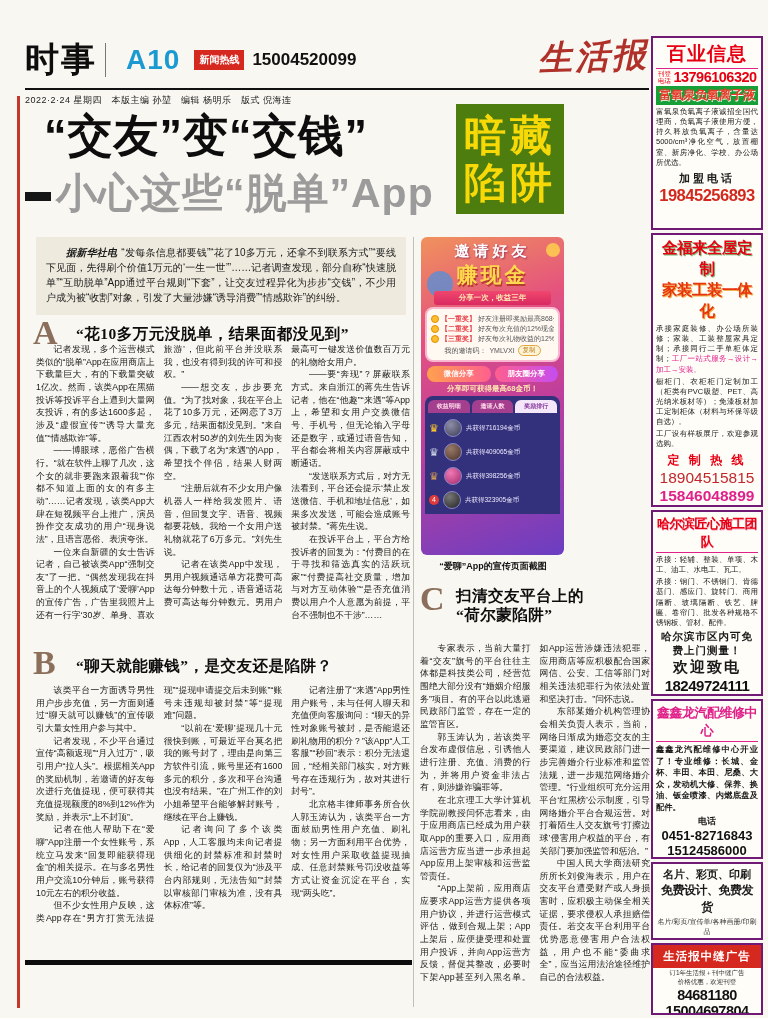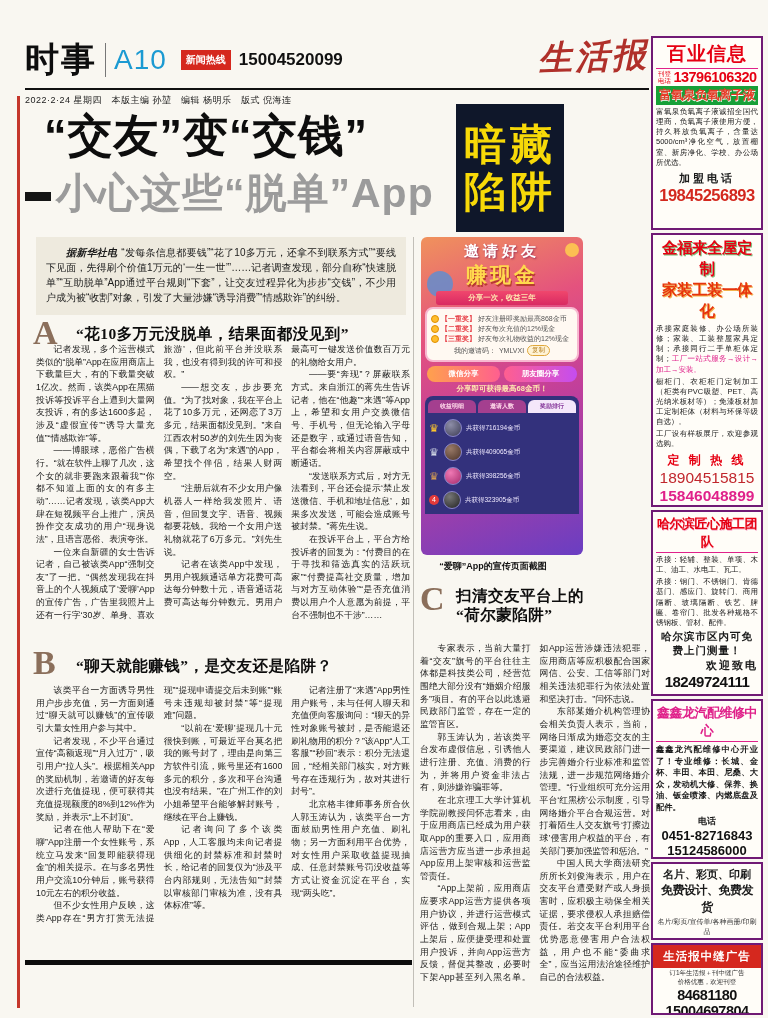--- a/index.html
+++ b/index.html
@@ -3,52 +3,52 @@
 <meta charset="utf-8">
 <style>
   html,body{margin:0;padding:0;background:#e8e6e0;font-family:"Liberation Sans",sans-serif;}
   .page{position:relative;width:768px;height:1018px;background:#f9f7f1;overflow:hidden;margin:0 auto;color:#1a1a1a;}
   .red-edge{position:absolute;left:17px;top:96px;width:3px;height:912px;background:#c5372c;}
 
   
   .masthead{position:absolute;left:25px;top:34px;width:624px;height:52px;display:flex;align-items:center;gap:8px;}
   .mh-section{font-size:34px;font-weight:900;letter-spacing:2px;color:#0d0d0d;}
   .mh-div{width:1px;height:34px;background:#777;}
-  .mh-page{font-size:28px;font-weight:400;color:#1b9ad2;letter-spacing:1px;}
+  .mh-page{font-size:28px;font-weight:700;color:#1b9ad2;letter-spacing:1px;margin-left:12px;}
   .mh-hotline-box{background:#d5281e;color:#fff;font-size:10px;font-weight:700;padding:3px 5px;margin-left:6px;}
   .mh-hotline{font-size:17px;font-weight:900;color:#111;}
   .mh-logo{position:absolute;right:0;top:0;font-family:"Liberation Serif",serif;font-style:italic;font-weight:900;font-size:34px;color:#b0302a;letter-spacing:3px;transform:rotate(-2deg);}
   .mh-rule{position:absolute;left:25px;top:88px;width:624px;height:2px;background:#111;}
   .dateline{position:absolute;left:25px;top:94px;font-size:9px;color:#222;letter-spacing:0.5px;}
 
   
   .hl1{position:absolute;left:44px;top:106px;font-size:45px;font-weight:900;color:#0d0d0d;letter-spacing:1px;}
   .hl2{position:absolute;left:25px;top:166px;font-size:41px;font-weight:900;color:#9b9b9b;letter-spacing:1px;}
   .hl-dash{display:inline-block;width:26px;height:9px;background:#151515;margin-right:5px;vertical-align:middle;}
-  .badge{position:absolute;left:456px;top:104px;background:#0f172a;color:#f7d908;font-size:42px;font-weight:900;line-height:1.12;padding:17px 8px;letter-spacing:4px;text-align:center;white-space:pre-line;}
+  .badge{position:absolute;left:456px;top:104px;background:#4d7c0f;color:#f7d908;font-size:42px;font-weight:900;line-height:1.12;padding:8px 8px;letter-spacing:4px;text-align:center;white-space:pre-line;}
 
   
   .intro{position:absolute;left:36px;top:237px;width:370px;height:78px;background:#eeeade;padding:8px 10px;box-sizing:border-box;font-size:10px;line-height:1.5;text-align:justify;}
   .intro .lead{font-weight:900;font-style:italic;margin-right:4px;}
   .intro p{margin:0;text-indent:2em;}
 
   
   .sec-letter{position:absolute;font-size:34px;font-weight:900;color:#8b6f5b;font-family:"Liberation Serif",serif;}
   .sec-title{position:absolute;font-size:15.5px;font-weight:900;color:#0d0d0d;letter-spacing:0.5px;font-family:Liberation Serif, serif;}
   .sec-body{position:absolute;font-size:8.8px;line-height:1.44;text-align:justify;overflow:hidden;}
   .sec-body p{margin:0;text-indent:2em;}
   .body-a{left:36px;top:343px;width:374px;height:296px;column-count:3;column-gap:9px;}
   .body-b{left:36px;top:684px;width:374px;height:272px;column-count:3;column-gap:9px;}
   .body-c{left:420px;top:642px;width:230px;height:364px;column-count:2;column-gap:9px;}
   .black-bar{position:absolute;left:25px;top:960px;width:387px;height:5px;background:#0d0d0d;}
   .v-rule{position:absolute;left:413px;top:237px;width:1px;height:770px;background:#c2bfb8;}
   .c-title{line-height:1.25;}
 
   
-  .promo{position:absolute;left:421px;top:237px;width:162px;height:318px;border-radius:6px;overflow:hidden;
+  .promo{position:absolute;left:421px;top:237px;width:143px;height:318px;border-radius:6px;overflow:hidden;
     background:linear-gradient(160deg,#f0925c 0%,#e4527e 28%,#c13f9b 55%,#6a3ec2 100%);box-sizing:border-box;padding:5px 4px 0 4px;}
   .promo-deco1{position:absolute;left:6px;top:34px;width:26px;height:26px;border-radius:50%;background:#5a8fd4;opacity:.8;}
   .promo-deco2{position:absolute;right:4px;top:6px;width:14px;height:14px;border-radius:50%;background:#ffcf4d;opacity:.85;}
   .promo-t1{text-align:center;color:#fff;font-weight:900;font-size:15px;letter-spacing:4px;text-shadow:1px 1px 2px #a03355;position:relative;}
   .promo-t2{text-align:center;color:#ffd94d;font-weight:900;font-size:21px;letter-spacing:3px;text-shadow:1px 2px 0 #b73a2f;position:relative;}
   .ribbon{width:86%;margin:2px auto;background:linear-gradient(#f0476d,#d92a62);color:#ffe8b0;font-size:7.5px;font-weight:700;text-align:center;padding:2px 0;border-radius:3px;position:relative;}
   .card{background:#fff9f2;border:2px solid #f7b8d0;border-radius:8px;padding:4px 4px;margin-top:2px;position:relative;}
   .bullet{display:flex;align-items:center;gap:2px;margin:1px 0;font-size:7px;line-height:1.3;}
   .coin{width:6px;height:6px;border-radius:50%;background:#ffbe2e;border:1px solid #e08f00;flex:none;}
   .btag{color:#e8484f;font-weight:900;flex:none;}
@@ -90,21 +90,21 @@
   .jf-t1{color:#e60012;font-size:15.5px;font-weight:900;text-align:center;letter-spacing:-0.5px;text-shadow:1px 1px 0 #7bc47f;}
   .jf-t2{color:#e6340d;font-size:15.5px;font-weight:900;text-align:center;letter-spacing:-0.5px;text-shadow:1px 1px 0 #f3b24c;}
   .magenta{color:#e0218a;}
   .jf-hot{color:#e60012;text-align:center;font-weight:900;font-size:12px;letter-spacing:3px;margin-top:2px;}
   .jf-p1{text-align:center;color:#c1272d;font-size:15.5px;font-weight:400;}
   .jf-p2{text-align:center;color:#e0218a;font-size:15.5px;font-weight:900;}
   .jf-addr{font-size:7.5px;font-weight:700;margin-top:1px;}
   .shigong{height:186px;}
   .sg-title{color:#e60012;font-weight:900;font-size:13px;text-align:center;letter-spacing:-0.5px;text-shadow:0.5px 0.5px 0 #f7b8d0;border-bottom:1px solid #e0218a;padding-bottom:1px;}
   .sg-high{font-size:10.5px;font-weight:900;letter-spacing:1px;text-align:center;margin-top:2px;}
-  .sg-call{font-size:11px;font-weight:900;text-align:right;letter-spacing:2px;}
+  .sg-call{font-size:15px;font-weight:900;text-align:center;letter-spacing:2px;}
   .big-black{text-align:center;font-size:15px;font-weight:900;color:#111;line-height:1.25;letter-spacing:-0.5px;}
   .xinxin{height:160px;}
   .xx-title{color:#e0218a;font-weight:900;font-size:13px;text-align:center;letter-spacing:-0.5px;border-bottom:1px solid #e0218a;padding-bottom:1px;}
   .xx-body{font-size:8.3px;font-weight:700;line-height:1.4;text-align:justify;margin-top:2px;}
   .xx-label{text-align:center;font-size:9px;font-weight:900;margin-top:1px;}
   .xx-phone{text-align:center;font-size:13px;font-weight:900;color:#111;}
   .xx-addr{text-align:center;font-size:8.5px;font-weight:700;}
   .yinshua{height:78px;}
   .ys-t1{font-size:11px;font-weight:900;text-align:center;}
   .ys-t2{font-size:12px;font-weight:900;text-align:center;letter-spacing:-0.5px;}

